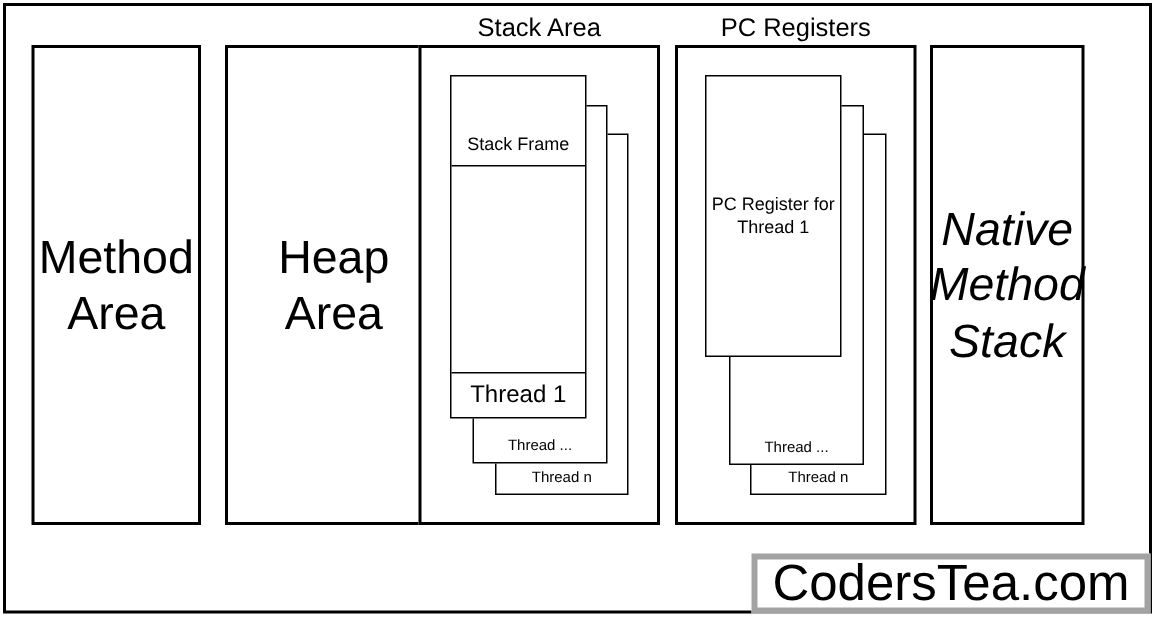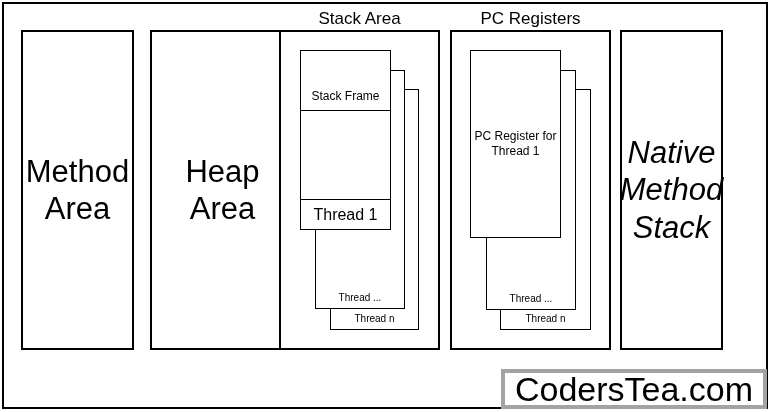--- a/index.html
+++ b/index.html
@@ -63,21 +63,21 @@
   .thread-label {
     position: absolute;
     left: 0; right: 0; bottom: 3px;
     text-align: center;
     font-size: 10px;
     line-height: 14px;
   }
   
   .s-box3 { left: 330px; top: 89px; width: 89px; height: 241px; }
   .s-box2 { left: 315px; top: 70px; width: 90px; height: 239px; }
-  .s-box1 { left: 300px; top: 50px; width: 91px; height: 180px;
+  .s-box1 { left: 300px; top: 50px; width: 91px; height: 229px;
             display: flex; flex-direction: column; }
   .sec-frame {
     height: 60px;
     border-bottom: 1.5px solid #000;
     box-sizing: border-box;
     display: flex; align-items: flex-end; justify-content: center;
     padding-bottom: 7px;
     font-size: 12px;
   }
   .sec-spacer { flex: 1; }

